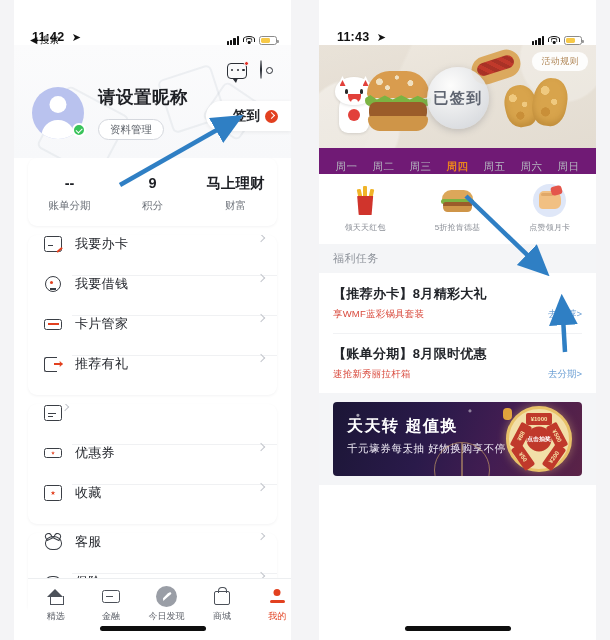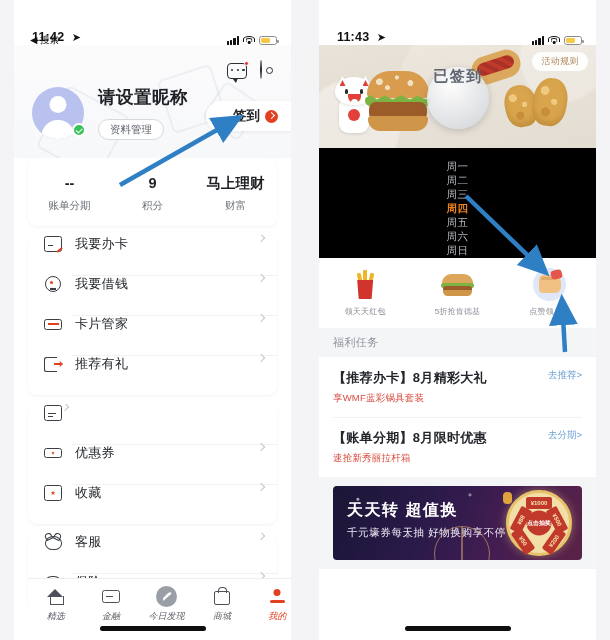--- a/index.html
+++ b/index.html
@@ -133,21 +133,21 @@
   .ic-service::after{right:1px;transform:rotate(25deg);}
   .ic-ins .bx { border:none; border-top:1.4px solid #3a3e45; border-left:1.4px solid #3a3e45;
                 border-right:1.4px solid #3a3e45; border-radius:9px 9px 0 0; inset:3px 0 7px 0;}
   .ic-ins .ln { width:1.4px;height:7px;left:8px;bottom:1.5px;}
 
   
   .tabbar { position:absolute; left:14px; bottom:0; width:277px; height:62px; background:#fff;
             border-top:1px solid #eceef0; display:flex; align-items:flex-start; padding-top:7px;}
   .tab { flex:1; text-align:center; }
   .tab .ti { height:21px; display:flex; align-items:center; justify-content:center; }
-  .tab .tl { font-size:9px; color:#5d6169; margin-top:3px; display:block;font-style:italic;}
+  .tab .tl { font-size:9px; color:#5d6169; margin-top:3px; display:block;}
   .tab.active .tl { color:#e2401f; }
   .t-home { width:17px;height:15px;position:relative;}
   .t-home::before{content:'';position:absolute;left:0;top:0;width:0;height:0;
     border-left:8.5px solid transparent;border-right:8.5px solid transparent;border-bottom:8px solid #4c5159;}
   .t-home::after{content:'';position:absolute;left:2.5px;top:7px;width:12px;height:8px;
     border:1.5px solid #4c5159;border-top:none;}
   .t-fin { width:18px;height:13px;border:1.5px solid #4c5159;border-radius:2.5px;position:relative;}
   .t-fin::after{content:'';position:absolute;left:2.5px;top:4.5px;width:7px;height:1.4px;background:#4c5159;}
   .t-disc { width:21px;height:21px;border-radius:50%;background:#9a9ea6;position:relative;}
   .t-disc::after{content:'';position:absolute;left:5px;top:5px;width:11px;height:11px;
@@ -226,26 +226,26 @@
   .chix { position:absolute; background:#d8a44c; border-radius:46% 46% 42% 42%;
           box-shadow: inset 0 -4px 6px rgba(150,100,30,.35);}
   .chix::after{content:'';position:absolute;inset:0;border-radius:46% 46% 42% 42%;
     background:radial-gradient(circle at 30% 28%, #efc97f 0 10%, transparent 11%),
                radial-gradient(circle at 62% 48%, #efc97f 0 9%, transparent 10%),
                radial-gradient(circle at 42% 72%, #c98f38 0 11%, transparent 12%);}
   .chix-a { left:186px; top:40px; width:32px; height:42px; transform:rotate(-12deg);}
   .chix-b { left:214px; top:33px; width:34px; height:48px; transform:rotate(10deg);}
   .signed { position:absolute; left:108px; top:22px; width:62px;height:62px;border-radius:50%;
             background: radial-gradient(circle at 38% 30%, rgba(255,255,255,.92), rgba(206,210,216,.92));
-            display:flex; align-items:flex-start; justify-content:center;
+            display:flex; align-items:center; justify-content:center;
             box-shadow:0 2px 7px rgba(90,95,105,.28);}
   .signed span { font-size:15px; font-weight:bold; color:#5e6470; letter-spacing:1.5px;}
 
   
-  .weekrow { display:flex; padding:12px 9px 0; background:#000000;flex-direction:column;}
+  .weekrow { display:flex; padding:12px 9px 0; background:#701a75;}
   .wd { flex:1; text-align:center; font-size:10.5px; color:#b6bac1; letter-spacing:.4px;}
   .wd.on { color:#e8821f; font-weight:bold; }
   .rewards { display:flex; padding:10px 0 11px; background:#fff;}
   .rw { flex:1; text-align:center; }
   .rw-ic { width:33px;height:33px;margin:0 auto; border-radius:50%; position:relative; }
   .rw .lb { display:block; font-size:8px; color:#8b8f97; margin-top:5px; letter-spacing:.2px;}
   .rw1 .rw-ic { background:#fff; }
   .fries { position:absolute; left:7px; top:2px; width:19px;height:29px; }
   .fries .box { position:absolute; left:0; bottom:0; width:19px;height:19px;background:#d0342c;
                 border-radius:2px 2px 4px 4px; clip-path:polygon(8% 0,92% 0,84% 100%,16% 100%);}
@@ -261,21 +261,21 @@
   .bgr2 .b{position:absolute;left:1px;top:16px;width:29px;height:6px;background:#cf9548;border-radius:2px 2px 7px 7px;}
   .rw3 .rw-ic { background:#dfe7f8; }
   .hand { position:absolute; left:6px; top:7px; width:22px;height:18px;background:#f1c083;
           border-radius:5px 8px 6px 4px;}
   .hand::after{content:'';position:absolute;right:-1px;top:-5px;width:11px;height:9px;background:#e4564b;
           border-radius:3px; transform:rotate(-14deg);}
   .hand i { position:absolute; left:2px; top:2px; width:12px;height:3px;background:#e0a868;border-radius:2px;}
 
   
   .sect-hd { background:#f4f5f7; padding:7px 14px; font-size:11px; color:#8e939b; letter-spacing:.4px;}
-  .task { background:#fff; padding:12px 14px; position:relative; display:flex; align-items:flex-start;}
+  .task { background:#fff; padding:12px 14px; position:relative; display:flex; align-items:flex-end;}
   .task + .task::before{content:'';position:absolute;left:14px;right:14px;top:0;height:1px;background:#f1f2f4;}
   .task .tx { flex:1; }
   .task .t1 { font-size:13px; color:#22252a; font-weight:bold; letter-spacing:.3px;}
   .task .t2 { font-size:9.5px; color:#d94a3d; margin-top:5px; letter-spacing:.2px;}
   .task .act { font-size:9.5px; color:#6b9fd4; white-space:nowrap; }
 
   
   .promo-wrap { background:#f4f5f7; padding:9px 0; }
   .promo { position:relative; margin:0 14px; height:74px; border-radius:4px; overflow:hidden;
     background: linear-gradient(110deg,#1b1636 0%,#2a1a4a 38%,#431d52 66%,#5b2347 100%);}

